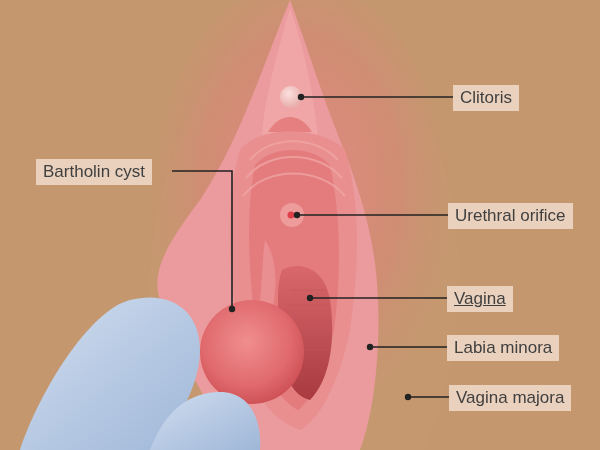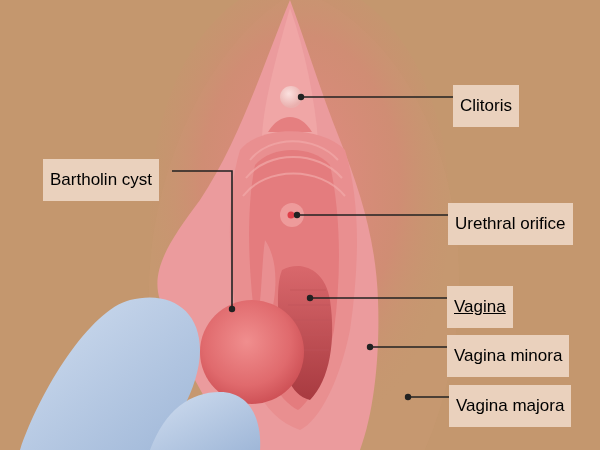--- a/index.html
+++ b/index.html
@@ -1,20 +1,20 @@
 <!DOCTYPE html>
 <html><head>
 <meta charset="utf-8">
 <style>
   html, body { margin:0; padding:0; }
   body { width:600px; height:450px; overflow:hidden; background:#c4976e; position:relative; font-family:"Liberation Sans", sans-serif; }
   #stage { position:absolute; left:0; top:0; width:600px; height:450px; }
   .label {
-    position:absolute; background:#ead1bd; color:#000000;
-    font-size:17px; line-height:22px; padding:10px 7px; white-space:nowrap;
+    position:absolute; background:#ead1bd; color:#404040;
+    font-size:17px; line-height:22px; padding:2px 7px; white-space:nowrap;
     font-family:"Liberation Sans", sans-serif;
   }
 </style>
 </head>
 <body>
 
 <svg id="stage" viewBox="0 0 600 450" width="600" height="450" xmlns="http://www.w3.org/2000/svg">
   <defs>
     <radialGradient id="glow" cx="0.5" cy="0.45" r="0.55">
       <stop offset="0" stop-color="#e88a86" stop-opacity="0.95"></stop>
@@ -93,15 +93,15 @@
     <circle cx="310" cy="298" r="3.2"></circle>
     <circle cx="370" cy="347" r="3.2"></circle>
     <circle cx="408" cy="397" r="3.2"></circle>
     <circle cx="232" cy="309" r="3.2"></circle>
   </g>
 </svg>
 
 <div class="label" style="left:453px; top:85px;">Clitoris</div>
 <div class="label" style="left:448px; top:203px;text-align:center;">Urethral orifice</div>
 <div class="label" style="left:447px; top:286px;text-decoration:underline;">Vagina</div>
-<div class="label" style="left:447px; top:335px;">Vagina minora</div>
+<div class="label" style="left:447px; top:335px;">Labia minora</div>
 <div class="label" style="left:449px; top:385px;">Vagina majora</div>
-<div class="label" style="left:43px; top:159px;">Bartholin cyst</div>
+<div class="label" style="left:36px; top:159px;">Bartholin cyst</div>
 
 </body></html>

